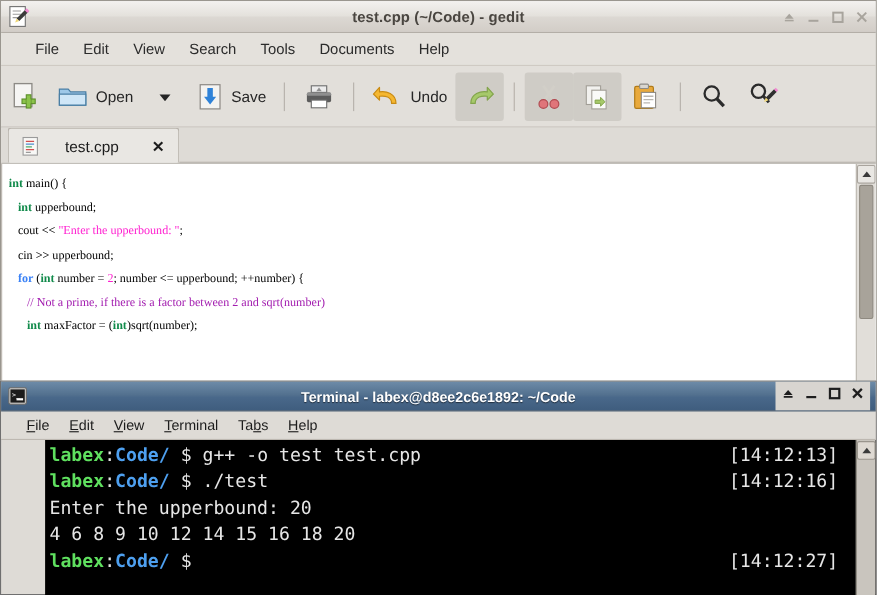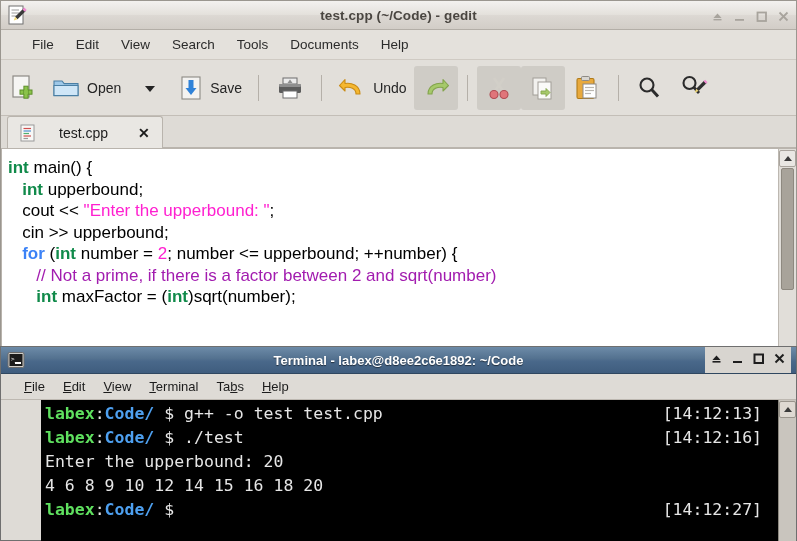--- a/index.html
+++ b/index.html
@@ -76,22 +76,22 @@
   .tab-label{font-size:14px;color:#1c1c1c;}
   .tab-close{font-size:14px;font-weight:bold;color:#1c1c1c;margin-left:6px;}
   .tab-filler{flex:1;height:32px;border-bottom:1px solid #b9b4ad;}
 
   .gedit-editor{
     position:relative;height:208px;background:#ffffff;overflow:hidden;
     border-left:1px solid #b8b3ac;
   }
   .codearea{
     padding:8px 0 0 6px;
-    font-family:Liberation Sans, sans-serif;
-    font-size:17px;line-height:21.5px;color:#000000;
+    font-family:Liberation Serif, serif;
+    font-size:11px;line-height:21.5px;color:#000000;
     white-space:pre-wrap;
   }
   .kw-type{color:#108a4a;font-weight:bold;}
   .kw-ctrl{color:#3b82f6;font-weight:bold;}
   .str{color:#ff20d0;}
   .num{color:#ff20d0;}
   .cmt{color:#a21caf;}
 
   .gedit-scroll{
     position:absolute;right:0;top:0;width:17px;height:208px;

